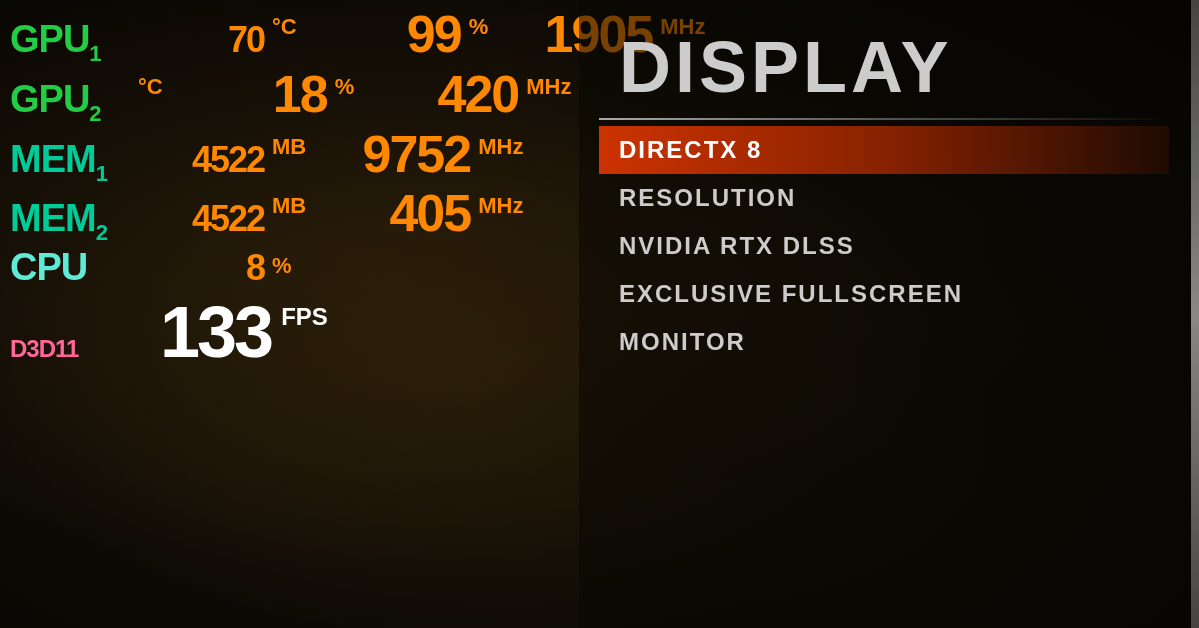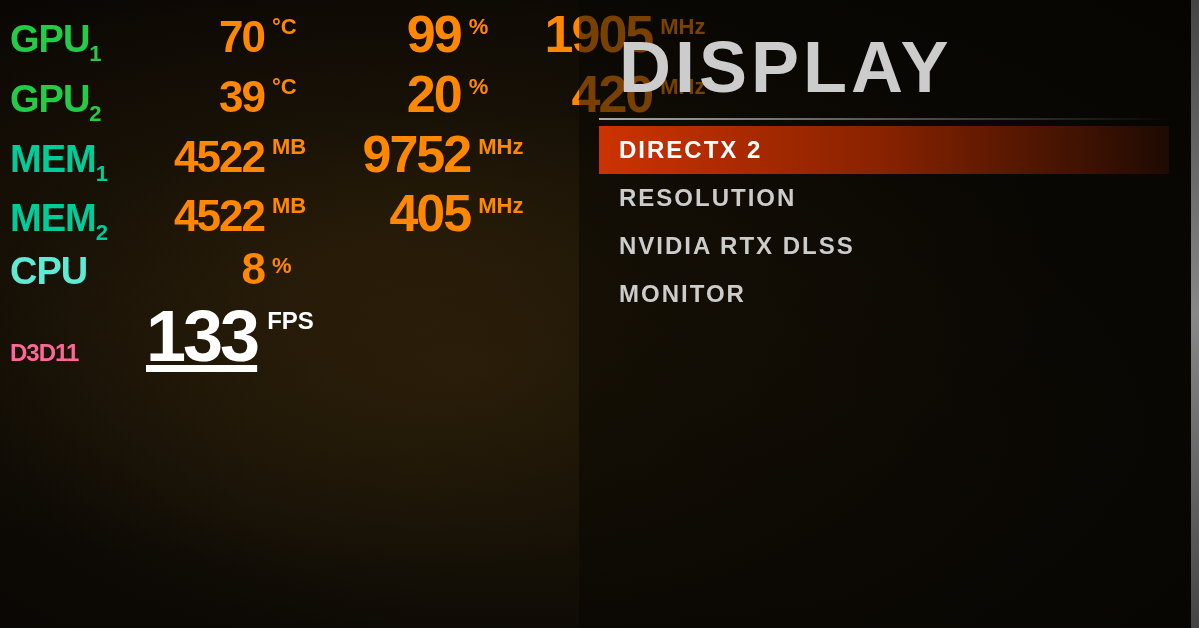--- a/index.html
+++ b/index.html
@@ -58,21 +58,21 @@
       letter-spacing: -1px;
     }
 
     .hud-label .sub {
       font-size: 22px;
       vertical-align: sub;
     }
 
     .hud-val {
       font-weight: 900;
-      font-size: 44px;
+      font-size: 36px;
       line-height: 1;
       min-width: 130px;
       text-align: right;
       letter-spacing: -2px;
     }
 
     .hud-unit {
       font-weight: 700;
       font-size: 22px;
       margin-left: 4px;
@@ -191,23 +191,22 @@
     <span class="hud-val c-orange">70</span>
     <span class="hud-unit c-orange">°C</span>
     <span class="hud-val2 c-orange">99</span>
     <span class="hud-unit2 c-orange">%</span>
     <span class="hud-val2 c-orange">1905</span>
     <span class="hud-unit2 c-orange">MHz</span>
   </div>
 
   <div class="hud-row">
     <span class="hud-label c-green">GPU<span class="sub">2</span></span>
-    <span class="hud-val c-orange">39</span>
     <span class="hud-unit c-orange">°C</span>
-    <span class="hud-val2 c-orange">20</span>
+    <span class="hud-val2 c-orange">18</span>
     <span class="hud-unit2 c-orange">%</span>
     <span class="hud-val2 c-orange">420</span>
     <span class="hud-unit2 c-orange">MHz</span>
   </div>
 
   <div class="hud-row">
     <span class="hud-label c-teal">MEM<span class="sub">1</span></span>
     <span class="hud-val c-orange">4522</span>
     <span class="hud-unit c-orange">MB</span>
     <span class="hud-val2 c-orange">9752</span>
@@ -223,37 +222,40 @@
   </div>
 
   <div class="hud-row">
     <span class="hud-label c-cyan">CPU</span>
     <span class="hud-val c-orange">8</span>
     <span class="hud-unit c-orange">%</span>
   </div>
 
   <div class="hud-row">
     <span class="hud-label c-pink" style="font-size:24px;">D3D11</span>
-    <span class="fps-val" style="margin-left:12px;text-decoration:underline;">133</span>
+    <span class="fps-val" style="margin-left:26px;">133</span>
     <span class="fps-unit">FPS</span>
   </div>
 
 </div>
 
 <div class="display-panel">
   <div class="display-title">DISPLAY</div>
   <div class="display-divider"></div>
 
   <div class="display-item selected">
-    <span>DIRECTX 2</span>
+    <span>DIRECTX 8</span>
   </div>
   <div class="display-item">
     <span>RESOLUTION</span>
   </div>
   <div class="display-item">
     <span>NVIDIA RTX DLSS</span>
   </div>
   <div class="display-item">
+    <span>EXCLUSIVE FULLSCREEN</span>
+  </div>
+  <div class="display-item">
     <span>MONITOR</span>
   </div>
 </div>
 
 <div class="side-indicator"></div>
 
 </body></html>

